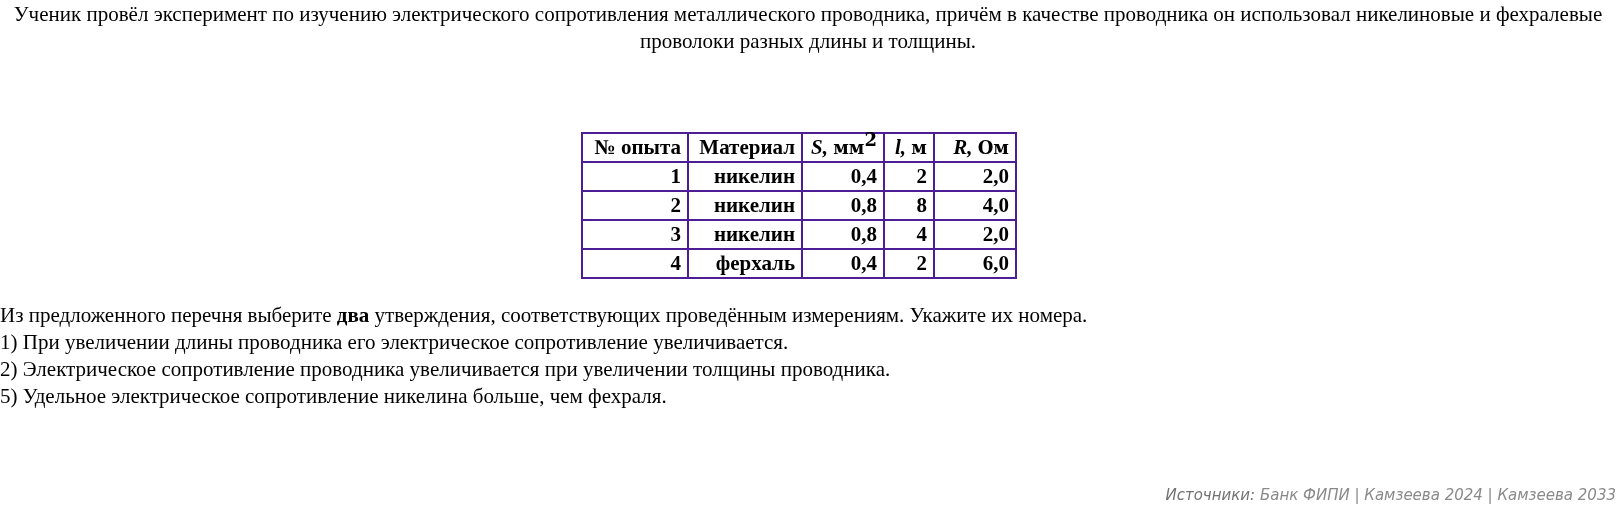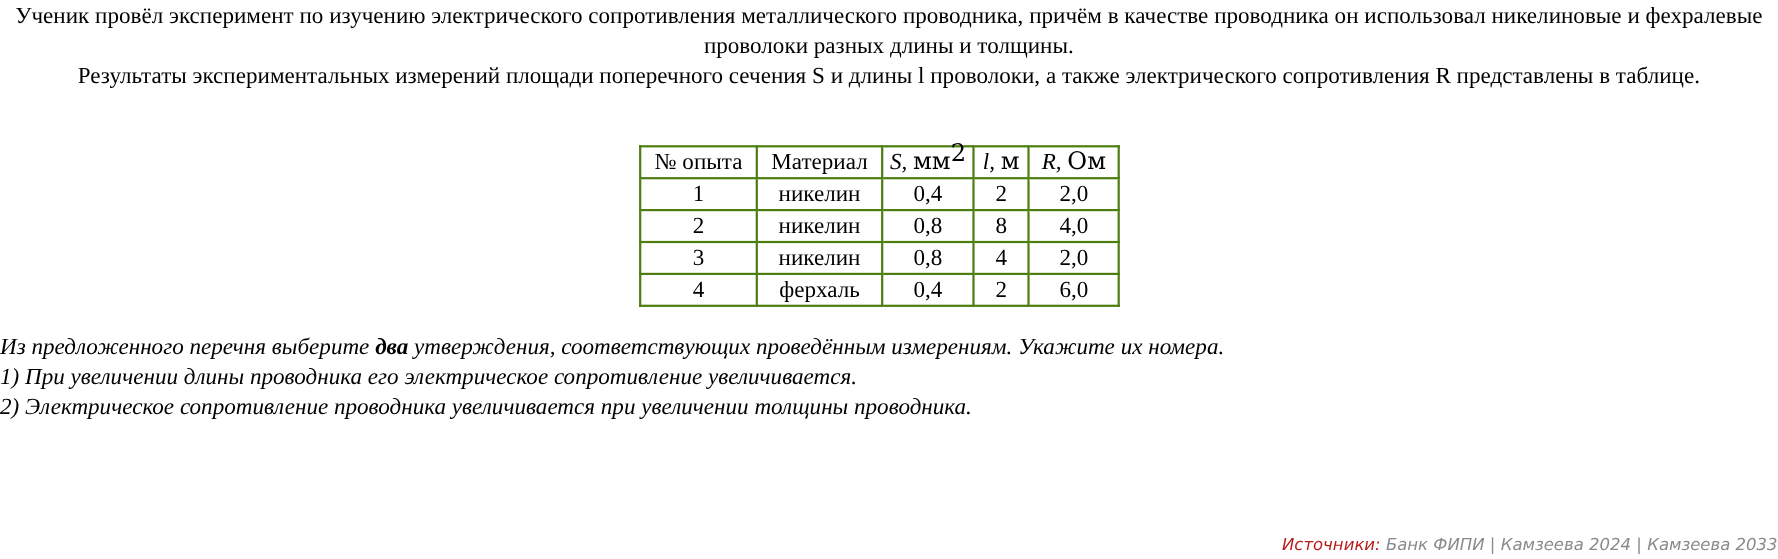--- a/index.html
+++ b/index.html
@@ -30,63 +30,61 @@
     .table-wrap {
       position: absolute;
       left: 581px;
       top: 132px;
     }
     table {
       border-collapse: collapse;
       font-size: 21px;
     }
     td, th {
-      border: 2px solid #4d7c0f;
+      border: 2px solid #4c1d95;
       padding: 0 6px;
       height: 27px;
       line-height: 27px;
-      text-align: center;
-      font-weight: normal;
+      text-align: right;
+      font-weight: bold;
       white-space: nowrap;
     }
     th.c1 { width: 92px; }
     th.c2 { width: 100px; margin-left: 23px; }
     th.c3 { width: 68px; }
     th.c4 { width: 36px; }
     th.c5 { width: 68px; }
     .it { font-style: italic; }
-    .unit { font-family: "DejaVu Serif", serif; font-size: 22px; }
+    .unit { font-family: "DejaVu Serif", serif; font-size: 18px; }
     sup { font-size: 13px; line-height: 0; }
     .question {
       position: absolute;
       left: 0;
       top: 302px;
-      font-style: italic;
     }
     .question p { margin: 0; }
     b { font-weight: bold; }
     .sources {
       position: absolute;
       right: 0;
       top: 485px;
       font-family: "DejaVu Sans", sans-serif;
       font-style: italic;
       font-size: 15px;
       line-height: 20px;
       color: #8a8a8a;
       white-space: nowrap;
     }
-    .sources .label { color: #b91c1c; }
+    .sources .label { color: #737373; }
   </style>
 </head>
 <body>
 
 <div class="intro">
   <p>Ученик провёл эксперимент по изучению электрического сопротивления металлического проводника, причём в качестве проводника он использовал никелиновые и фехралевые проволоки разных длины и толщины.</p>
-  <p>Результаты экспериментальных измерений площади поперечного сечения S и длины l проволоки, а также электрического сопротивления R представлены в таблице.</p>
 </div>
 
 <div class="table-wrap">
   <table>
     <thead>
       <tr>
         <th class="c1">№ опыта</th>
         <th class="c2">Материал</th>
         <th class="c3"><span class="it">S,</span> <span class="unit">мм</span><sup class="unit">2</sup></th>
         <th class="c4"><span class="it">l,</span> <span class="unit">м</span></th>
@@ -123,17 +121,18 @@
         <td>6,0</td>
       </tr>
     </tbody>
   </table>
 </div>
 
 <div class="question">
   <p><span>Из предложенного перечня выберите </span><b>два</b><span> утверждения, соответствующих проведённым измерениям. Укажите их номера.</span></p>
   <p>1) При увеличении длины проводника его электрическое сопротивление увеличивается.</p>
   <p>2) Электрическое сопротивление проводника увеличивается при увеличении толщины проводника.</p>
+  <p>5) Удельное электрическое сопротивление никелина больше, чем фехраля.</p>
 </div>
 
 <div class="sources">
   <span class="label">Источники:</span><span> Банк ФИПИ</span><span> | </span><span>Камзеева 2024</span><span> | </span><span>Камзеева 2033</span>
 </div>
 
 </body></html>

